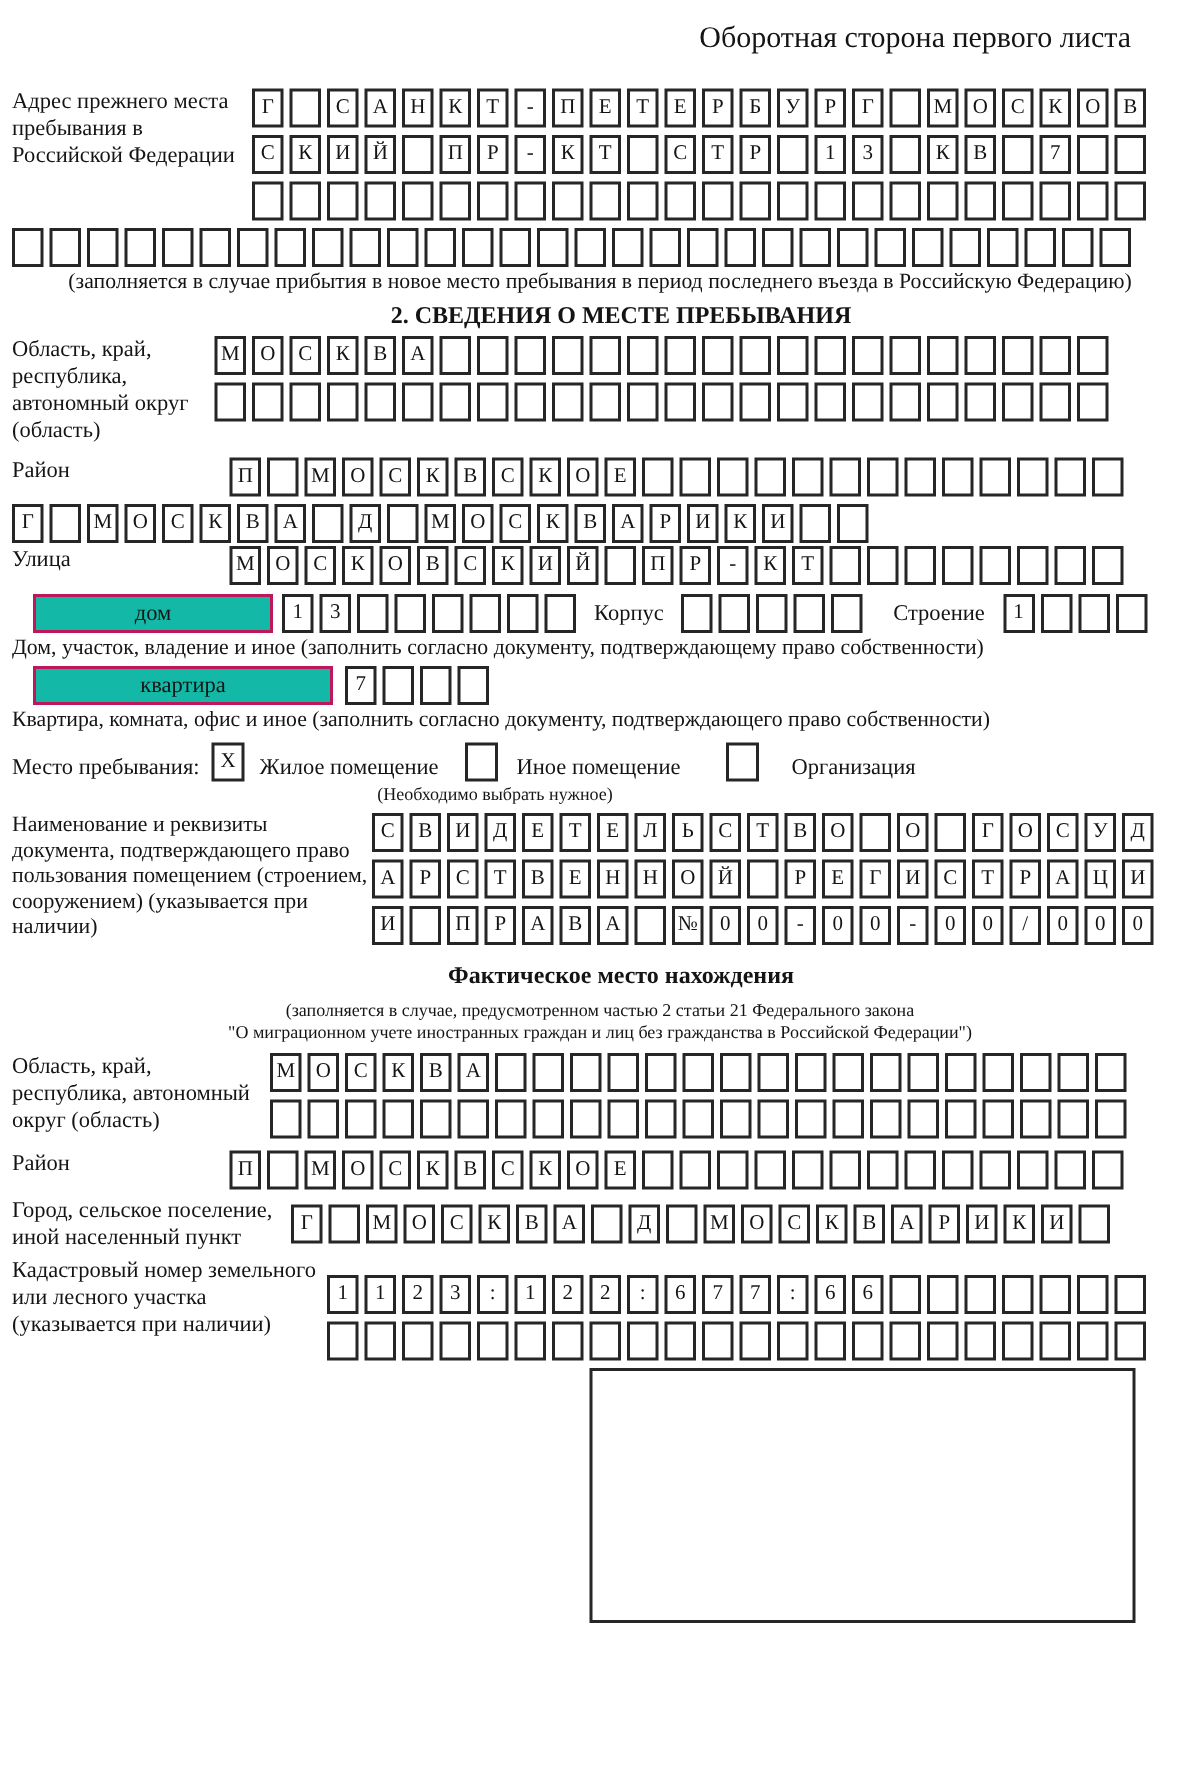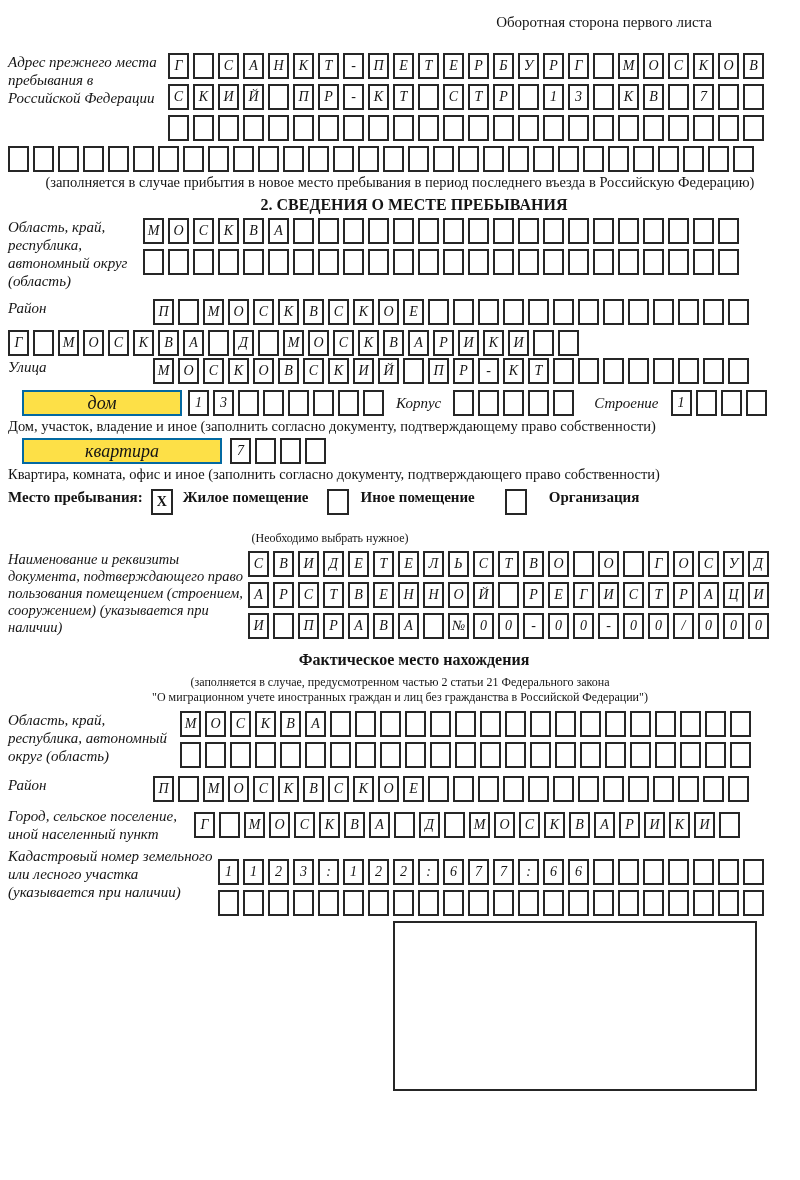--- a/index.html
+++ b/index.html
@@ -1,40 +1,40 @@
 <!DOCTYPE html>
 <html><head>
 <meta charset="utf-8">
 <style>
   html,body{margin:0;padding:0;background:#fff;}
   .page{
     position:relative;width:800px;height:1180px;margin:0 auto;
     background:#fff;color:#141414;overflow:hidden;box-sizing:border-box;
     font-family:"Liberation Serif", serif;padding:14px 0 0 0;
   }
-  .hdr-note{text-align:right;padding-right:88px;font-size:15px;}
-  .frow{display:flex;margin-left:8px;font-style:italic;}
+  .hdr-note{text-align:right;padding-right:46px;font-size:20px;}
+  .frow{display:flex;margin-left:8px;}
   .flabel{font-size:15px;line-height:1.2;flex:0 0 auto;}
   .cellcol{display:flex;flex-direction:column;gap:5px;}
   .cellrow{display:flex;gap:4px;}
   .cell{
     flex:0 0 auto;width:17px;height:22px;border:2px solid #262626;
     display:flex;align-items:center;justify-content:center;
     font-size:14px;line-height:1;background:#fff;
   }
   .widebox{
-    flex:0 0 auto;height:22px;border:2px solid #0369a1;display:flex;
-    align-items:center;justify-content:center;font-size:18px;background:#fde047;
+    flex:0 0 auto;height:22px;border:2px solid #be185d;display:flex;
+    align-items:center;justify-content:center;font-size:15px;background:#14b8a6;
   }
   .inline-lab{font-size:15px;align-self:center;white-space:nowrap;}
   .caption{font-size:14.5px;text-align:center;margin-top:2px;}
   .caption-left{font-size:14.5px;margin:2px 0 0 8px;}
   .sec-title{text-align:center;font-weight:bold;font-size:16px;margin-top:5px;padding-left:28px;}
   .subnote{text-align:center;font-size:12px;}
-  .cbrow{display:flex;align-items:flex-start;margin:6px 0 16px 8px;font-size:15px;font-weight:bold;}
+  .cbrow{display:flex;align-items:flex-end;margin:6px 0 1px 8px;font-size:15px;}
   .checkbox{flex:0 0 auto;width:18px;height:22px;border:2px solid #262626;
     display:flex;align-items:center;justify-content:center;font-size:14px;}
   .stamp-box{margin:5px 0 0 393px;width:360px;height:166px;border:2px solid #262626;}
   .stamp-cap{width:400px;margin:5px 0 0 375px;text-align:center;font-size:14.5px;line-height:1.18;}
   .vc{align-self:center;}
 </style>
 </head>
 <body>
 
 <div class="page">

